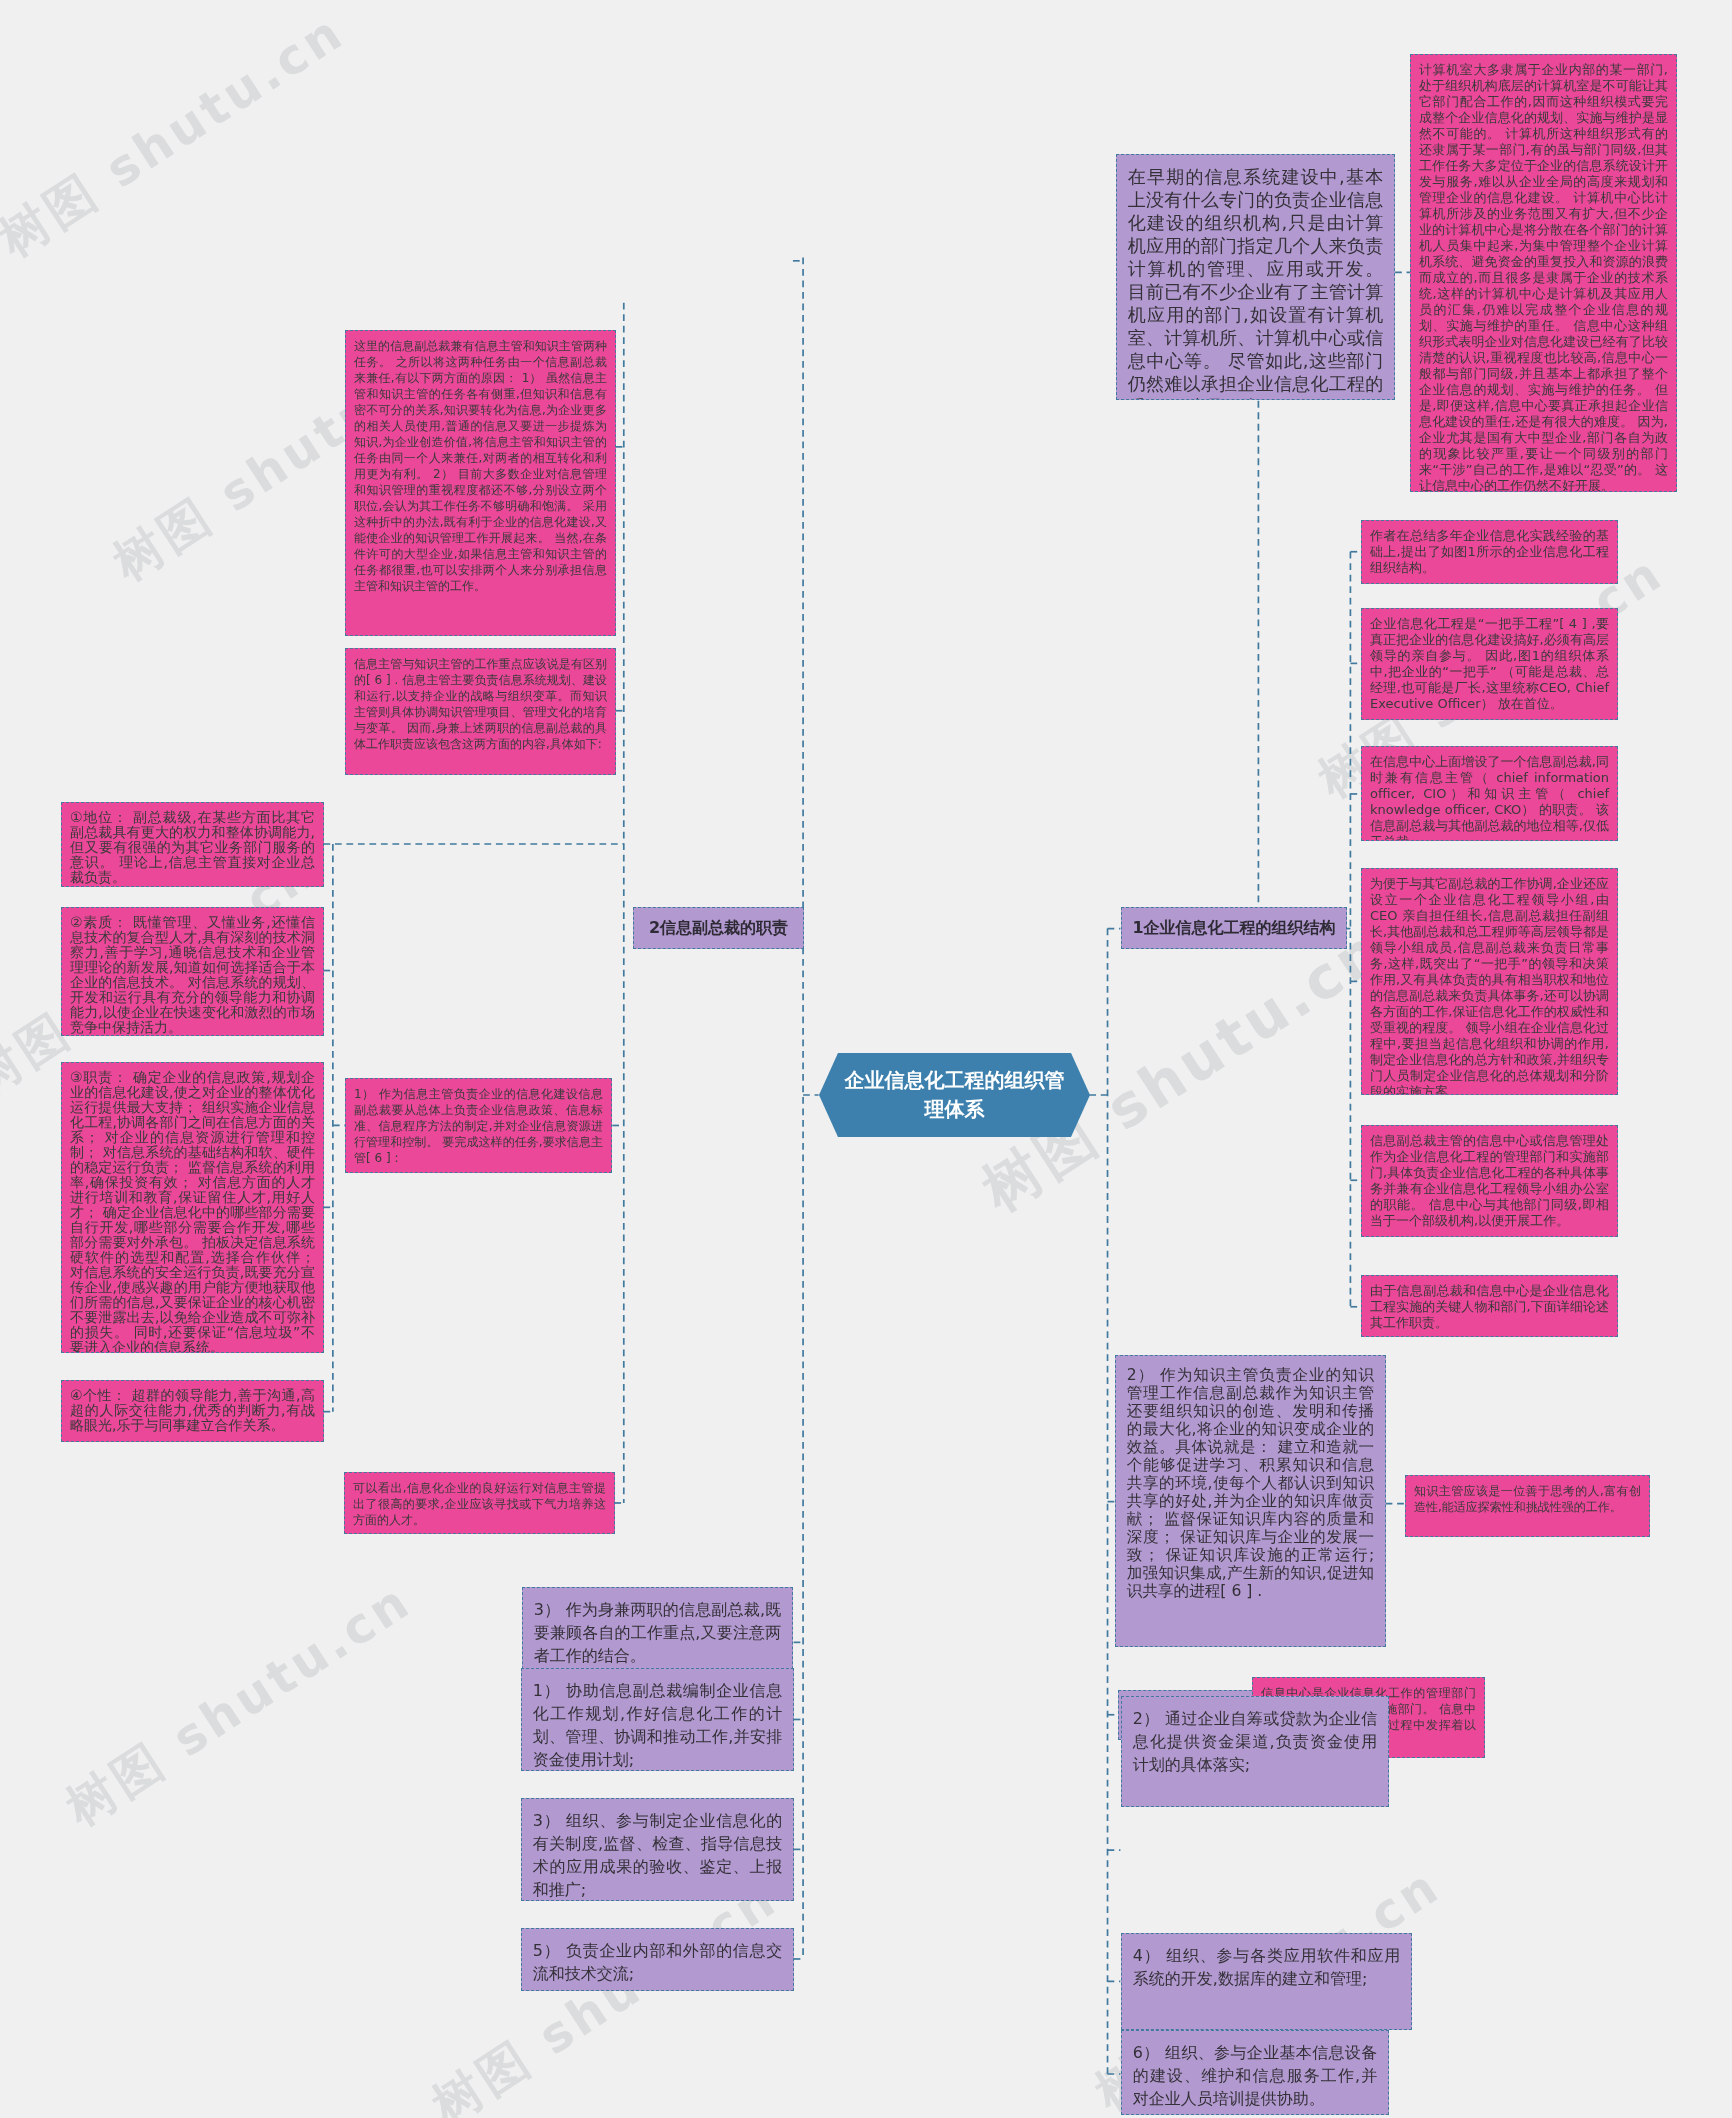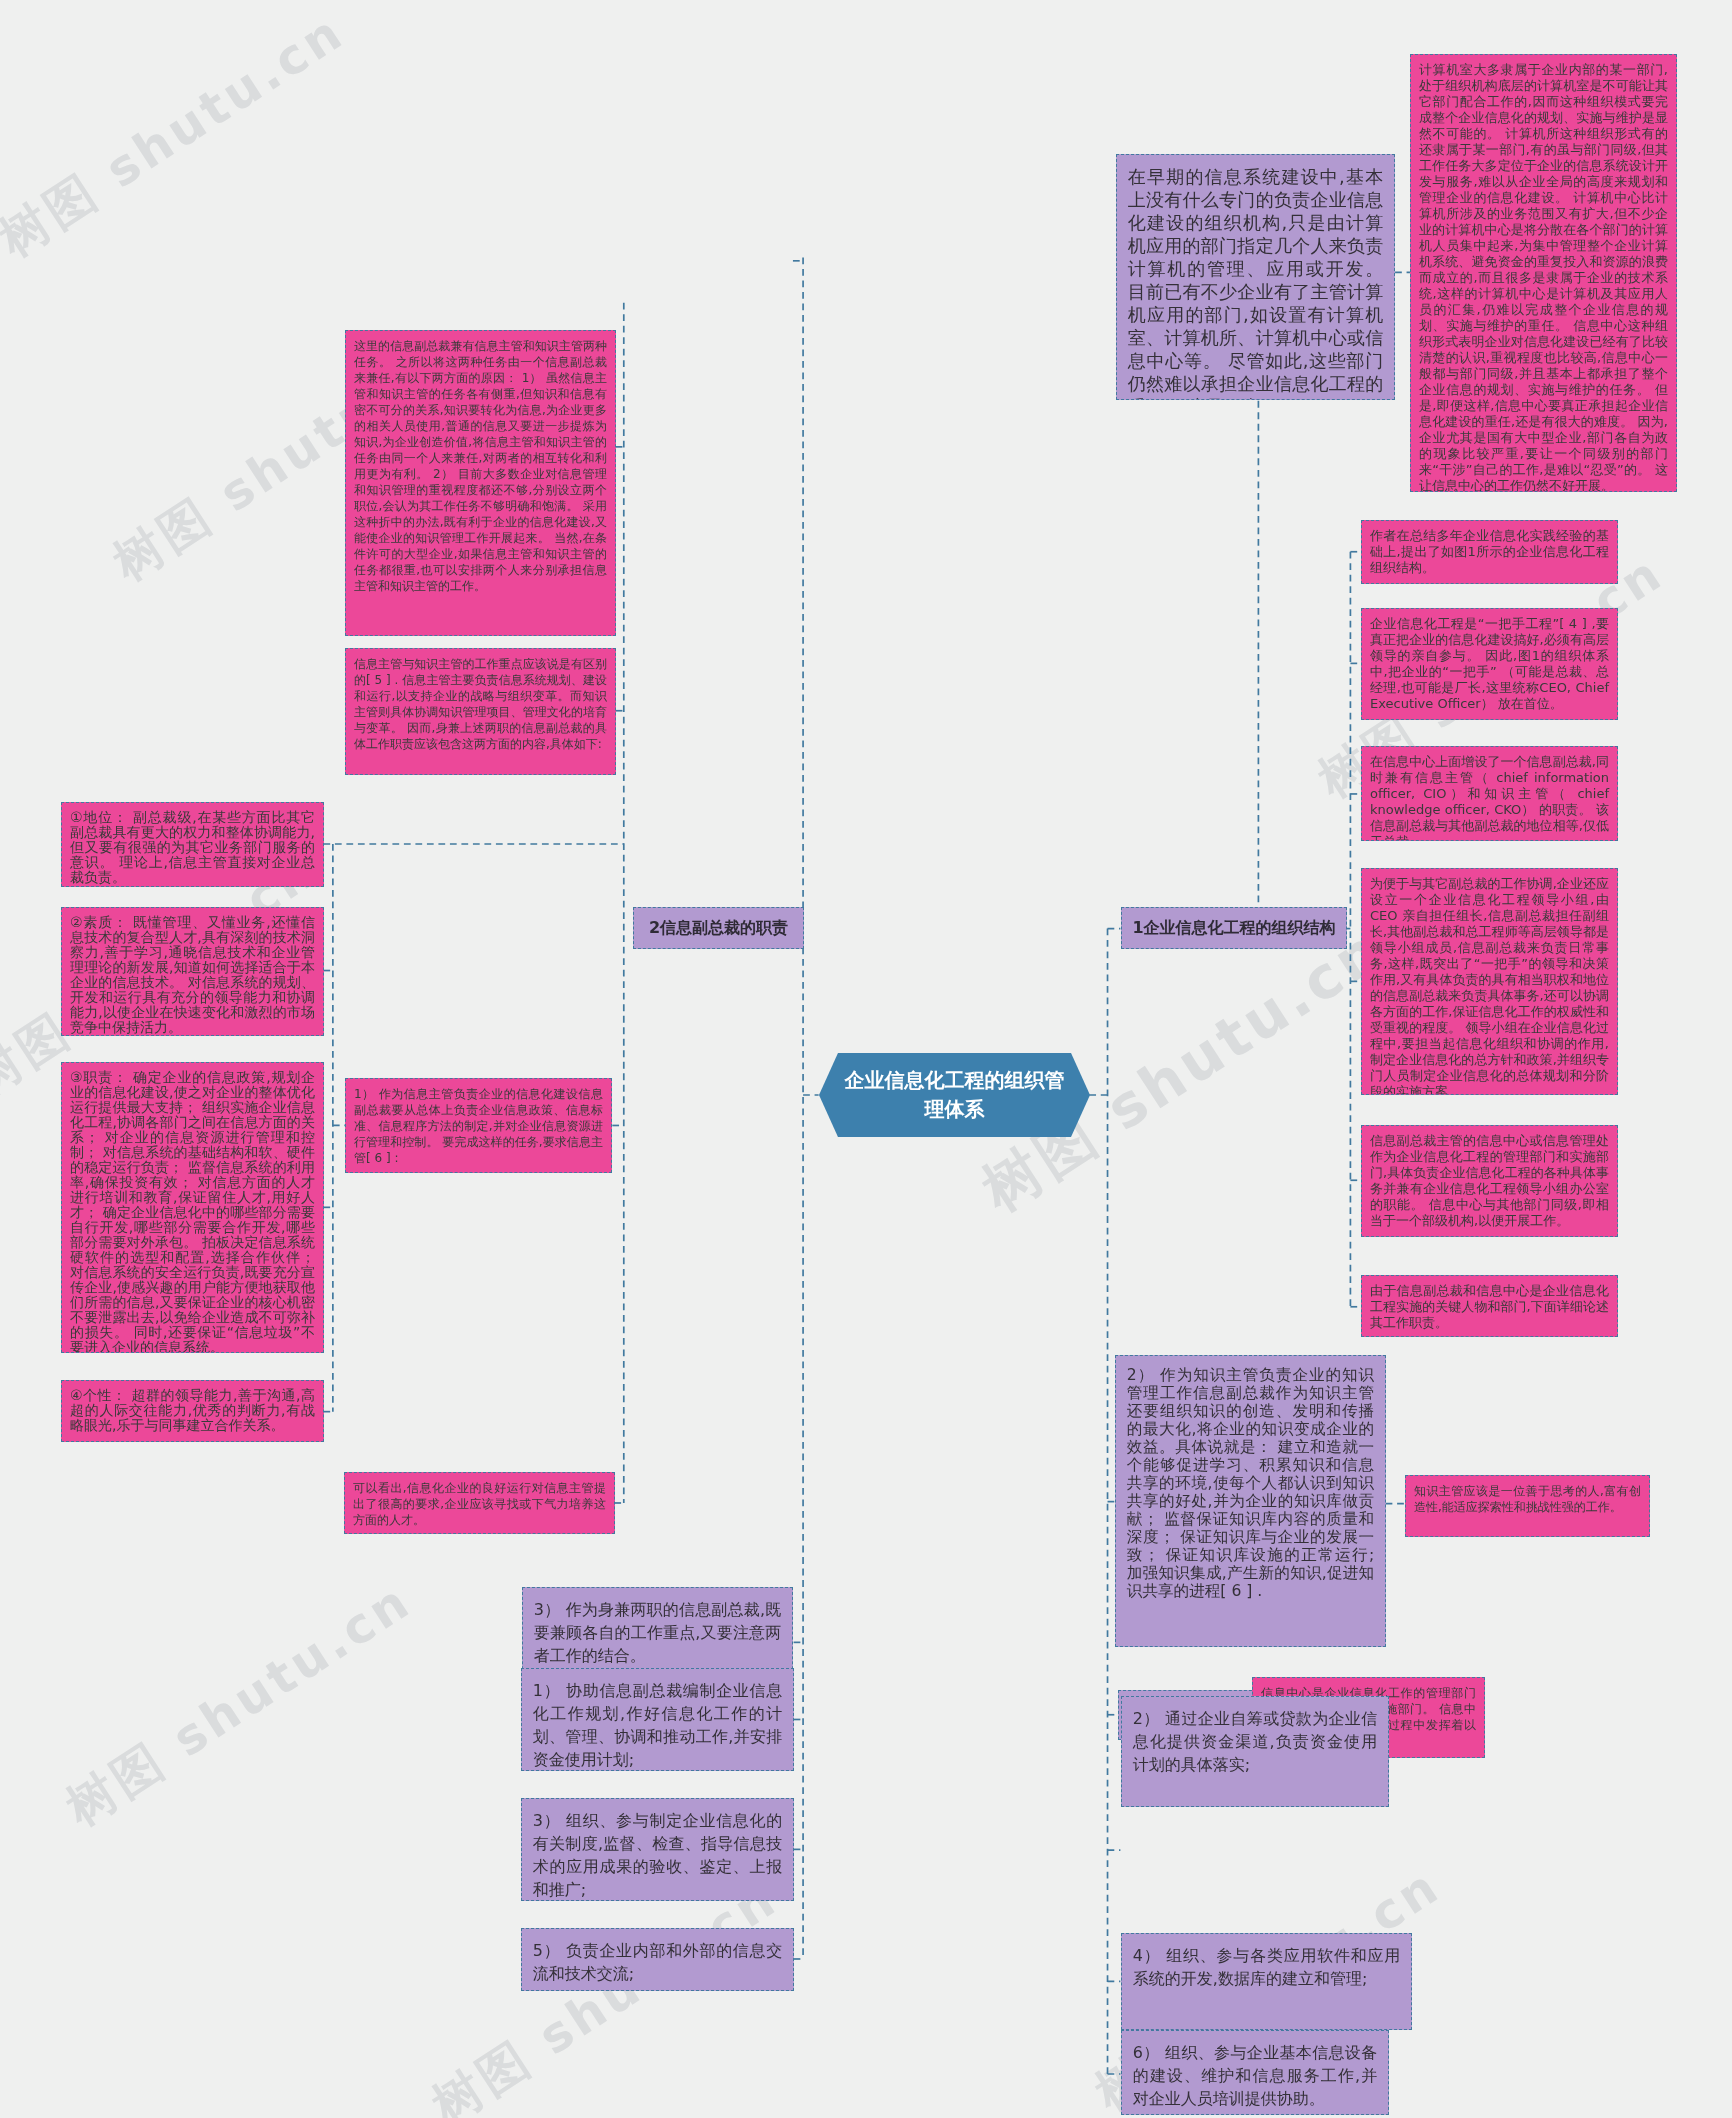--- a/index.html
+++ b/index.html
@@ -112,21 +112,21 @@
   <div class="pnode" style="left:1121px;top:907px;width:226px;height:42px">1企业信息化工程的组织结构</div>
   <div class="pnode" style="left:633px;top:907px;width:171px;height:42px">2信息副总裁的职责</div>
   <div class="pnode" style="left:1118px;top:1690px;width:139px;height:50px">3信息中心的职责</div>
 
   <div class="gbox small" style="left:61px;top:802px;width:263px;height:85px">①地位： 副总裁级,在某些方面比其它副总裁具有更大的权力和整体协调能力,但又要有很强的为其它业务部门服务的意识。 理论上,信息主管直接对企业总裁负责。</div>
   <div class="gbox small" style="left:61px;top:907px;width:263px;height:129px">②素质： 既懂管理、又懂业务,还懂信息技术的复合型人才,具有深刻的技术洞察力,善于学习,通晓信息技术和企业管理理论的新发展,知道如何选择适合于本企业的信息技术。 对信息系统的规划、开发和运行具有充分的领导能力和协调能力,以使企业在快速变化和激烈的市场竞争中保持活力。</div>
   <div class="gbox small" style="left:61px;top:1062px;width:263px;height:291px">③职责： 确定企业的信息政策,规划企业的信息化建设,使之对企业的整体优化运行提供最大支持； 组织实施企业信息化工程,协调各部门之间在信息方面的关系； 对企业的信息资源进行管理和控制； 对信息系统的基础结构和软、硬件的稳定运行负责； 监督信息系统的利用率,确保投资有效； 对信息方面的人才进行培训和教育,保证留住人才,用好人才； 确定企业信息化中的哪些部分需要自行开发,哪些部分需要合作开发,哪些部分需要对外承包。 拍板决定信息系统硬软件的选型和配置,选择合作伙伴； 对信息系统的安全运行负责,既要充分宣传企业,使感兴趣的用户能方便地获取他们所需的信息,又要保证企业的核心机密不要泄露出去,以免给企业造成不可弥补的损失。 同时,还要保证“信息垃圾”不要进入企业的信息系统。</div>
   <div class="gbox small" style="left:61px;top:1380px;width:263px;height:62px">④个性： 超群的领导能力,善于沟通,高超的人际交往能力,优秀的判断力,有战略眼光,乐于与同事建立合作关系。</div>
 
   <div class="gbox" style="left:345px;top:330px;width:271px;height:306px">这里的信息副总裁兼有信息主管和知识主管两种任务。 之所以将这两种任务由一个信息副总裁来兼任,有以下两方面的原因： 1） 虽然信息主管和知识主管的任务各有侧重,但知识和信息有密不可分的关系,知识要转化为信息,为企业更多的相关人员使用,普通的信息又要进一步提炼为知识,为企业创造价值,将信息主管和知识主管的任务由同一个人来兼任,对两者的相互转化和利用更为有利。 2） 目前大多数企业对信息管理和知识管理的重视程度都还不够,分别设立两个职位,会认为其工作任务不够明确和饱满。 采用这种折中的办法,既有利于企业的信息化建设,又能使企业的知识管理工作开展起来。 当然,在条件许可的大型企业,如果信息主管和知识主管的任务都很重,也可以安排两个人来分别承担信息主管和知识主管的工作。</div>
-  <div class="gbox" style="left:345px;top:648px;width:271px;height:127px">信息主管与知识主管的工作重点应该说是有区别的[ 5 ] . 信息主管主要负责信息系统规划、建设和运行,以支持企业的战略与组织变革。而知识主管则具体协调知识管理项目、管理文化的培育与变革。 因而,身兼上述两职的信息副总裁的具体工作职责应该包含这两方面的内容,具体如下:</div>
+  <div class="gbox" style="left:345px;top:648px;width:271px;height:127px">信息主管与知识主管的工作重点应该说是有区别的[ 6 ] . 信息主管主要负责信息系统规划、建设和运行,以支持企业的战略与组织变革。而知识主管则具体协调知识管理项目、管理文化的培育与变革。 因而,身兼上述两职的信息副总裁的具体工作职责应该包含这两方面的内容,具体如下:</div>
   <div class="gbox" style="left:345px;top:1078px;width:267px;height:95px">1） 作为信息主管负责企业的信息化建设信息副总裁要从总体上负责企业信息政策、信息标准、信息程序方法的制定,并对企业信息资源进行管理和控制。 要完成这样的任务,要求信息主管[ 6 ] :</div>
   <div class="gbox" style="left:344px;top:1472px;width:271px;height:62px">可以看出,信息化企业的良好运行对信息主管提出了很高的要求,企业应该寻找或下气力培养这方面的人才。</div>
   <div class="pbox" style="left:522px;top:1587px;width:271px;height:112px">3） 作为身兼两职的信息副总裁,既要兼顾各自的工作重点,又要注意两者工作的结合。</div>
   <div class="pbox" style="left:521px;top:1668px;width:273px;height:103px">1） 协助信息副总裁编制企业信息化工作规划,作好信息化工作的计划、管理、协调和推动工作,并安排资金使用计划;</div>
   <div class="pbox" style="left:521px;top:1798px;width:273px;height:103px">3） 组织、参与制定企业信息化的有关制度,监督、检查、指导信息技术的应用成果的验收、鉴定、上报和推广;</div>
   <div class="pbox" style="left:521px;top:1928px;width:273px;height:63px">5） 负责企业内部和外部的信息交流和技术交流;</div>
 
   <div class="pbox" style="left:1116px;top:154px;width:279px;height:246px;font-size:18px">在早期的信息系统建设中,基本上没有什么专门的负责企业信息化建设的组织机构,只是由计算机应用的部门指定几个人来负责计算机的管理、应用或开发。 目前已有不少企业有了主管计算机应用的部门,如设置有计算机室、计算机所、计算机中心或信息中心等。 尽管如此,这些部门仍然难以承担企业信息化工程的重任。 这是因为:</div>
   <div class="pbox lh-tight" style="left:1115px;top:1355px;width:271px;height:292px">2） 作为知识主管负责企业的知识管理工作信息副总裁作为知识主管还要组织知识的创造、发明和传播的最大化,将企业的知识变成企业的效益。具体说就是： 建立和造就一个能够促进学习、积累知识和信息共享的环境,使每个人都认识到知识共享的好处,并为企业的知识库做贡献； 监督保证知识库内容的质量和深度； 保证知识库与企业的发展一致； 保证知识库设施的正常运行; 加强知识集成,产生新的知识,促进知识共享的进程[ 6 ] .</div>
   <div class="gbox" style="left:1405px;top:1475px;width:245px;height:62px">知识主管应该是一位善于思考的人,富有创造性,能适应探索性和挑战性强的工作。</div>

